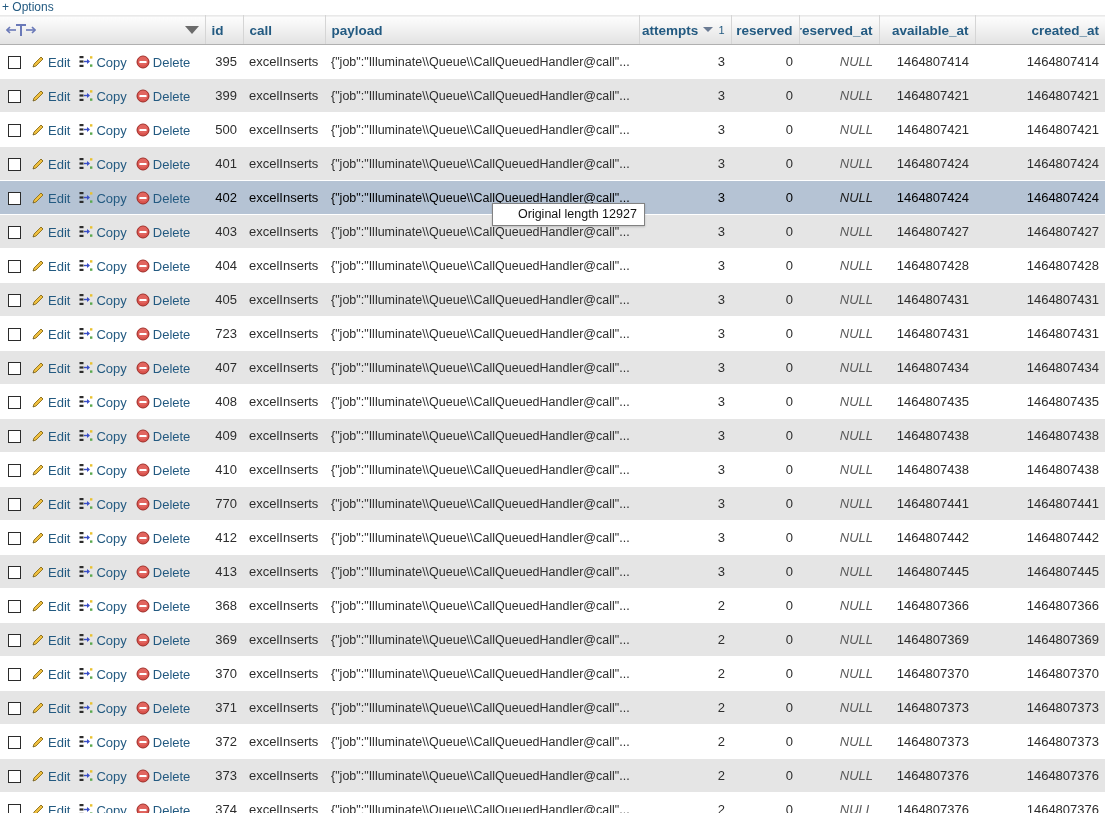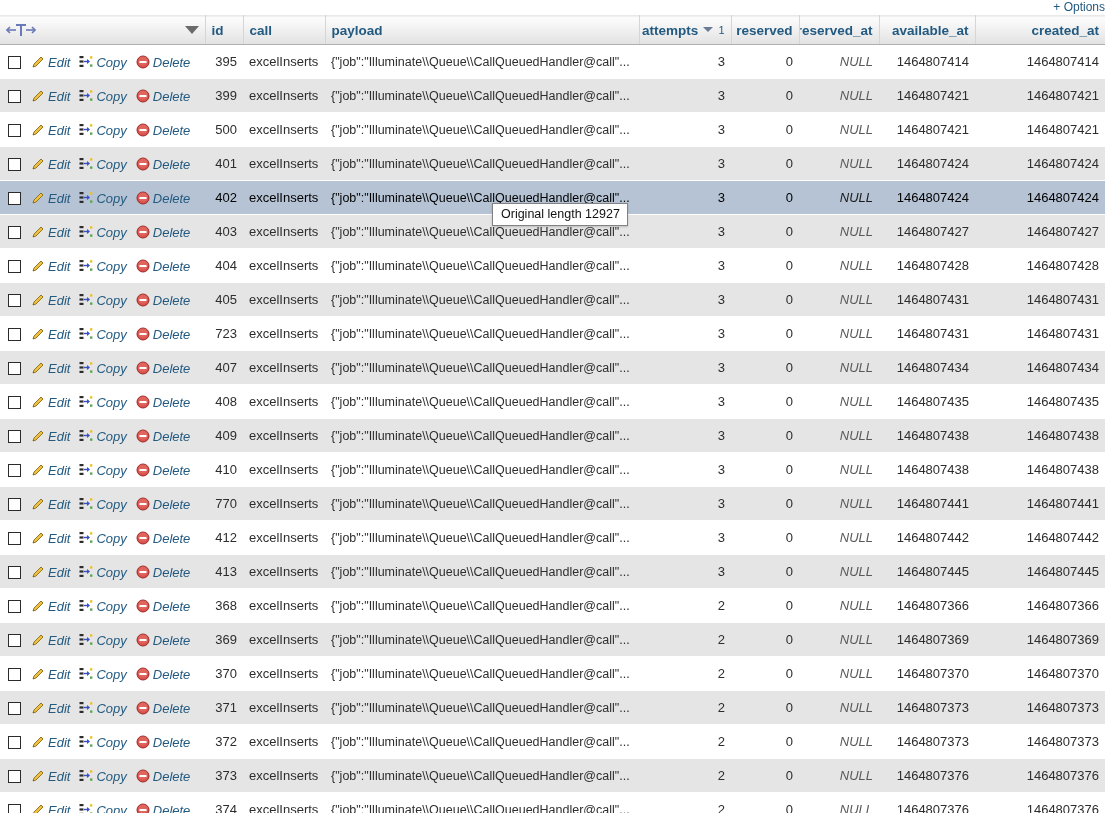--- a/index.html
+++ b/index.html
@@ -18,21 +18,20 @@
 
   
   .options-bar {
     height: 15px;
     line-height: 15px;
     padding-left: 2px;
     font-size: 12px;
     color: #235a81;
     background: #ffffff;
     white-space: nowrap;
-    text-align: right;
   }
   .options-link {
     color: #235a81;
     text-decoration: none;
     cursor: pointer;
     font-size: 12px;
   }
 
   
   table.results {
@@ -115,21 +114,20 @@
   tbody tr.marked { background: #b5c3d4; }
   tbody tr.marked td { color: #000000; font-weight: normal; }
 
   td.num { text-align: right; }
   td.null-cell { text-align: right; font-style: italic; color: #595959; }
   tbody tr.marked td.null-cell { color: #1a1a1a; }
 
   td.actions {
     white-space: nowrap;
     padding-left: 8px;
-    font-style: italic;
   }
 
   .chk {
     width: 13px;
     height: 13px;
     border: 1px solid #2b2b2b;
     background: #ffffff;
     display: inline-block;
     vertical-align: middle;
     box-sizing: border-box;
@@ -153,21 +151,21 @@
 
   
   .tooltip {
     position: absolute;
     left: 492px;
     top: 203px;
     background: #ffffff;
     border: 1px solid #828282;
     color: #111111;
     font-size: 12.5px;
-    padding: 3px 7px 4px 8px;
+    padding: 3px 7px 4px 25px;
     white-space: nowrap;
     box-shadow: 0 1px 2px rgba(0,0,0,0.18);
     z-index: 50;
   }
 
   .clip { overflow: hidden; height: 813px; }
 </style>
 </head>
 <body>
 

